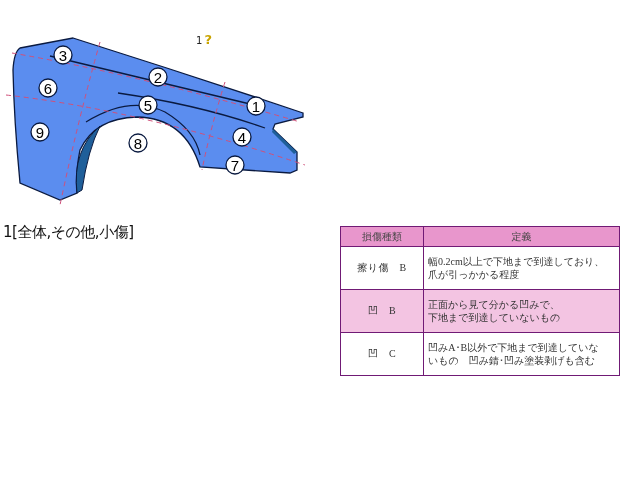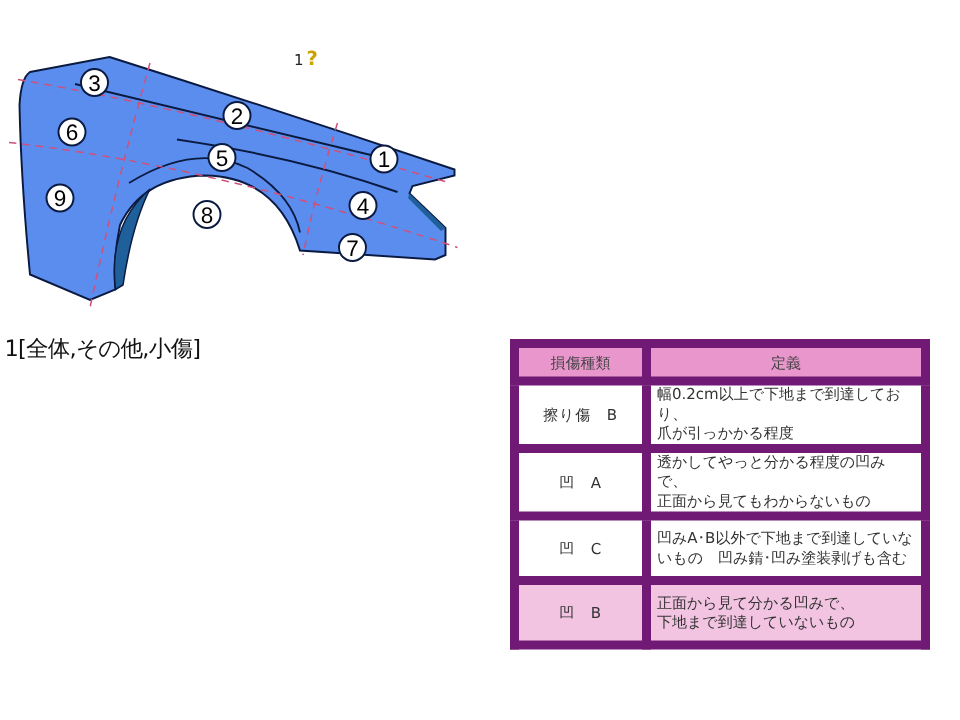--- a/index.html
+++ b/index.html
@@ -4,21 +4,21 @@
 <style>
   html, body { margin:0; padding:0; }
   body { width:640px; height:480px; background:#ffffff; position:relative; overflow:hidden;
          font-family:"DejaVu Sans", sans-serif; }
   #fender { position:absolute; left:0; top:20px; }
   .marker { position:absolute; left:196px; top:32px; font-size:10px; color:#222; }
   .marker .q { color:#c9a400; font-weight:bold; font-size:13px; margin-left:2px; }
   .caption { position:absolute; left:3px; top:223px; font-size:15px; color:#111; letter-spacing:-0.5px; }
   table.def { position:absolute; left:340px; top:226px; width:280px; border-collapse:collapse;
               font-size:10px; color:#333; }
-  table.def th, table.def td { border:6px solid #701a75; padding:0 4px; }
+  table.def th, table.def td { border:1px solid #701a75; padding:0 4px;font-family:Liberation Serif, serif; }
   table.def th { background:#e896cc; height:19px; font-weight:normal; color:#444; text-align:center; font-size:10px; }
   table.def td.type { width:74px; text-align:center; letter-spacing:0.5px; }
   table.def td.desc { text-align:left; line-height:13px;margin-left:14px; }
   table.def tr.r { height:43px;padding-left:41px; }
   table.def tr.pink td { background:#f3c4e2; }
   table.def tr.white td { background:#ffffff; }
 </style>
 </head>
 <body>
 
@@ -95,35 +95,28 @@
     </tr>
   </thead>
   <tbody id="tbody">
       <tr class="r white">
         <td class="type">擦り傷　B</td>
         <td class="desc">
           <div>幅0.2cm以上で下地まで到達しており、</div>
           <div>爪が引っかかる程度</div>
         </td>
       </tr>
-      <tr class="r white">
-        <td class="type">凹　A</td>
+      <tr class="r pink">
+        <td class="type">凹　B</td>
         <td class="desc">
-          <div>透かしてやっと分かる程度の凹みで、</div>
-          <div>正面から見てもわからないもの</div>
+          <div>正面から見て分かる凹みで、</div>
+          <div>下地まで到達していないもの</div>
         </td>
       </tr>
       <tr class="r white">
         <td class="type">凹　C</td>
         <td class="desc">
           <div>凹みA･B以外で下地まで到達していな</div>
           <div>いもの　凹み錆･凹み塗装剥げも含む</div>
         </td>
       </tr>
-      <tr class="r pink">
-        <td class="type">凹　B</td>
-        <td class="desc">
-          <div>正面から見て分かる凹みで、</div>
-          <div>下地まで到達していないもの</div>
-        </td>
-      </tr>
     </tbody>
 </table>
 
 </body></html>

